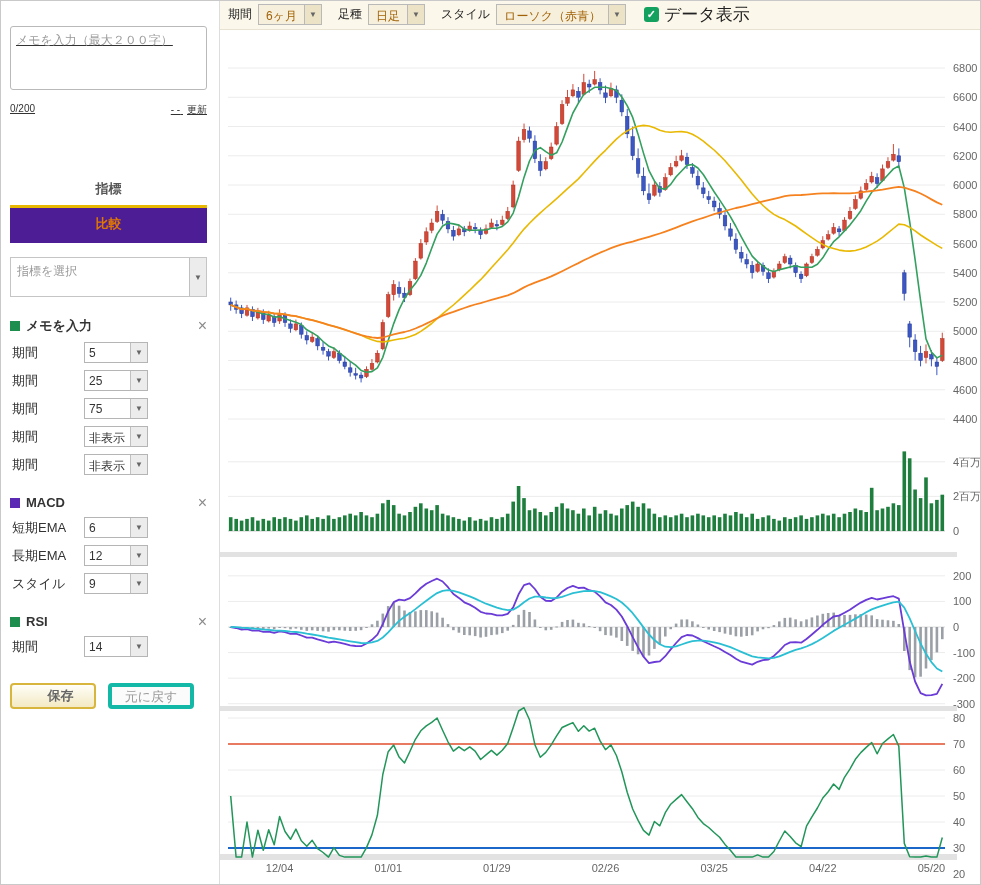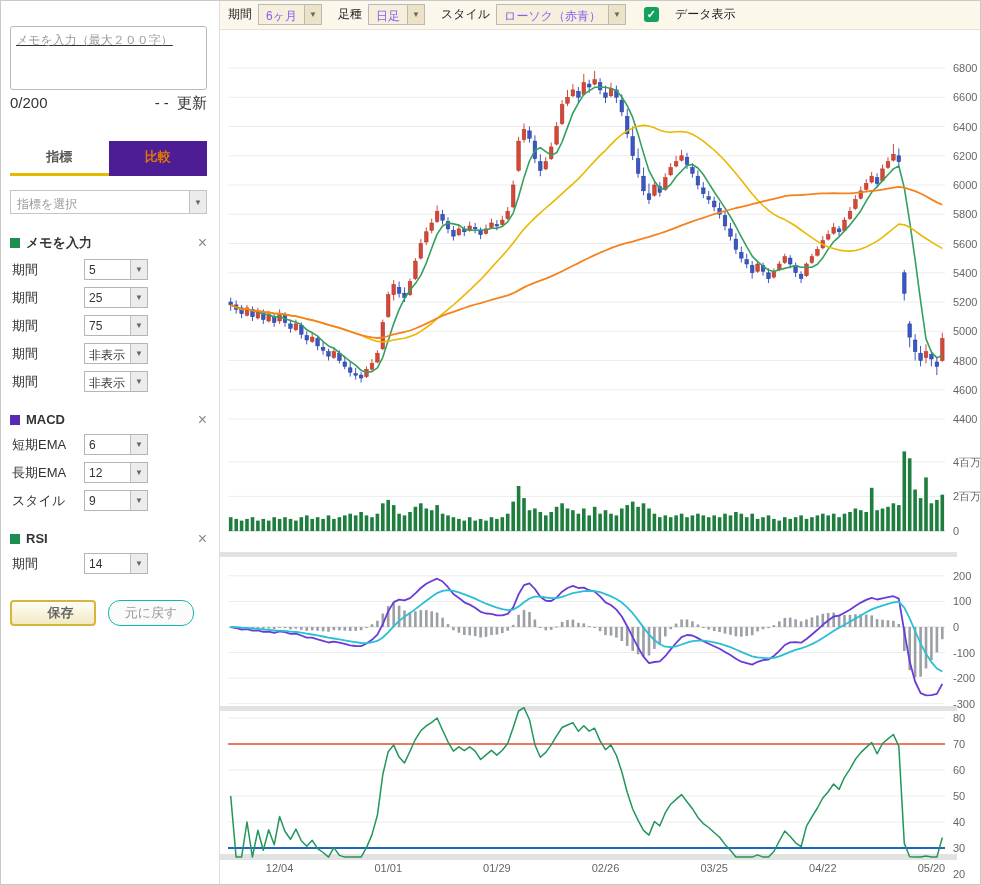--- a/index.html
+++ b/index.html
@@ -6,60 +6,60 @@
   body{width:981px;height:885px;position:relative;background:#fff;overflow:hidden;
        font-family:"Liberation Sans",sans-serif;}
   .frame{position:absolute;inset:0;border:1px solid #c9c9c9;box-sizing:border-box;pointer-events:none;}
 
   
   .sidebar{position:absolute;left:0;top:0;width:220px;bottom:0;background:#fff;
            border-right:1px solid #ddd;box-sizing:border-box;padding:26px 12px 0 10px;}
   .memo{width:100%;height:64px;border:1px solid #b9b9b9;border-radius:3px;resize:none;
         font-family:"Liberation Sans",sans-serif;font-size:12px;padding:5px;box-sizing:border-box;color:#333;text-decoration:underline;}
   .memo::placeholder{color:#9a9a9a;}
-  .memo-meta{display:flex;justify-content:space-between;font-size:15px;color:#333;margin-top:0;}
+  .memo-meta{display:flex;justify-content:space-between;font-size:10px;color:#333;margin-top:9px;text-decoration:underline;}
   .memo-meta .right span{margin-left:4px;}
-  .tabs{display:flex;margin-top:28px;}
+  .tabs{display:flex;margin-top:56px;flex-direction:column;}
   .tab{flex:1;text-align:center;padding:7px 0;font-size:13px;font-weight:bold;cursor:pointer;
        border-bottom:3px solid transparent;}
   .tab.active{background:#fff;color:#555;border-bottom:3px solid #e8b700;}
   .tab.inactive{background:#4c1d95;color:#e07800;}
-  .bigselect{margin-top:14px;display:flex;height:24px;border:1px solid #c5c5c5;background:#fff;
+  .bigselect{margin-top:14px;display:flex;height:40px;border:1px solid #c5c5c5;background:#fff;
              box-sizing:border-box;cursor:pointer;}
   .bigselect .ph{flex:1;color:#999;font-size:12px;padding:5px 6px;}
   .bigselect .car,.mini .car,.dd .car{width:16px;background:#ececec;border-left:1px solid #c0c0c0;
         display:flex;align-items:center;justify-content:center;font-size:8px;color:#666;}
   .section{margin-top:20px;}
   .sec-head{display:flex;align-items:center;gap:6px;}
   .bullet{width:10px;height:10px;display:inline-block;}
   .sec-title{font-size:13px;font-weight:bold;color:#333;flex:1;}
   .close{color:#8a8a8a;font-size:16px;line-height:14px;cursor:pointer;}
   .irow{display:flex;align-items:center;margin-top:7px;padding-left:2px;}
   .irow .lbl{width:72px;font-size:13px;color:#333;}
   .mini{display:flex;width:64px;height:21px;border:1px solid #b5b5b5;background:#fff;
         box-sizing:border-box;cursor:pointer;}
   .mini .val{flex:1;font-size:12px;padding:3px 4px;color:#333;white-space:nowrap;overflow:hidden;}
   .btns{display:flex;gap:12px;margin-top:26px;}
   .save{width:86px;height:26px;border:2px solid #d8b63e;border-radius:4px;
         background:linear-gradient(#fffef8,#f3e9c3);font-size:13px;font-weight:bold;color:#666;cursor:pointer;
         font-family:"Liberation Sans",sans-serif;padding-left:21px;}
-  .reset{width:86px;height:26px;border:1px solid #14b8a6;border-radius:12px;background:#fbfbfb;
+  .reset{width:86px;height:26px;border:4px solid #14b8a6;border-radius:4px;background:#fbfbfb;
         font-size:13px;color:#9a9a9a;cursor:pointer;font-family:"Liberation Sans",sans-serif;}
 
   
   .toolbar{position:absolute;left:220px;top:0;right:0;height:30px;background:#fbf7ea;
            border-bottom:1px solid #e7e2d2;display:flex;align-items:center;padding:0 8px;box-sizing:border-box;}
   .tlabel{font-size:12px;color:#222;margin-right:6px;}
   .gap{margin-left:16px;}
   .dd{display:flex;height:21px;border:1px solid #b9b9b9;background:#f6efdb;box-sizing:border-box;cursor:pointer;}
-  .dd .val{font-size:12px;color:#8b5cf6;padding:3px 7px;white-space:nowrap;}
+  .dd .val{font-size:12px;color:#a16207;padding:3px 7px;white-space:nowrap;}
   .dd .car{background:#ece3c6;border-left:1px solid #b9b9b9;}
   .chk{width:15px;height:15px;background:#12a15e;border-radius:3px;color:#fff;font-size:11px;font-weight:bold;
        display:flex;align-items:center;justify-content:center;margin-left:18px;cursor:pointer;}
-  .chklabel{font-size:12px;color:#222;margin-left:16px;}
+  .chklabel{font-size:17px;color:#222;margin-left:5px;}
 
   
   .chart{position:absolute;left:220px;top:30px;width:761px;height:855px;background:#fff;}
 </style>
 </head>
 <body>
 
 <div class="sidebar">
   <textarea class="memo" placeholder="メモを入力（最大２００字）" style=""></textarea>
   <div class="memo-meta">

